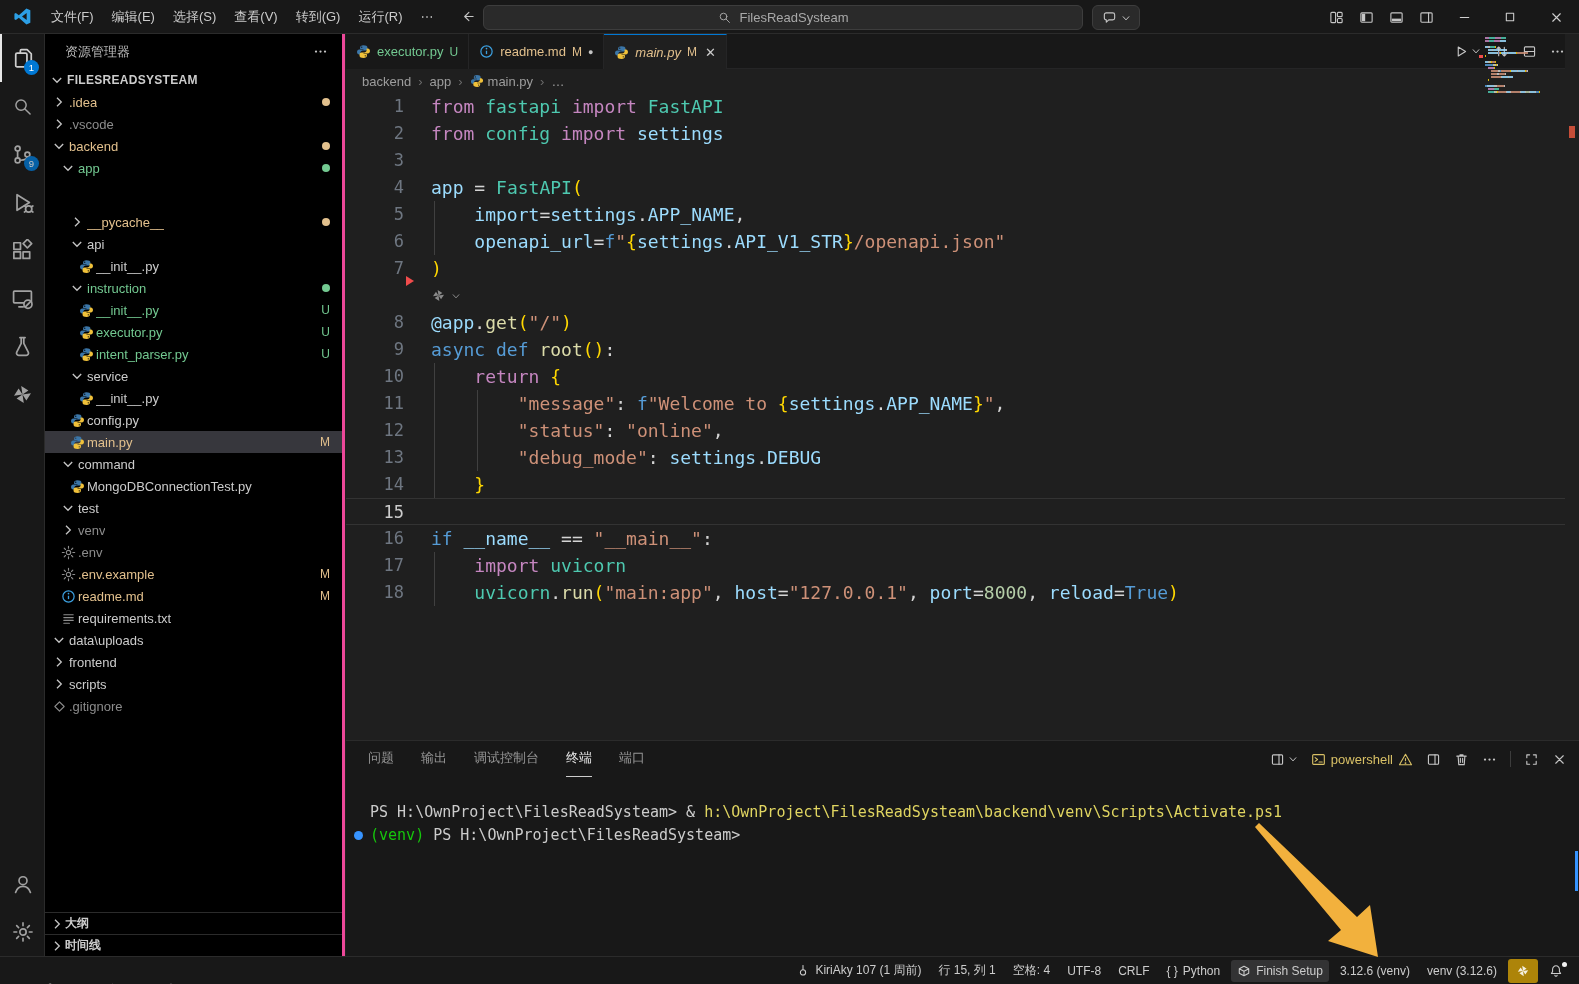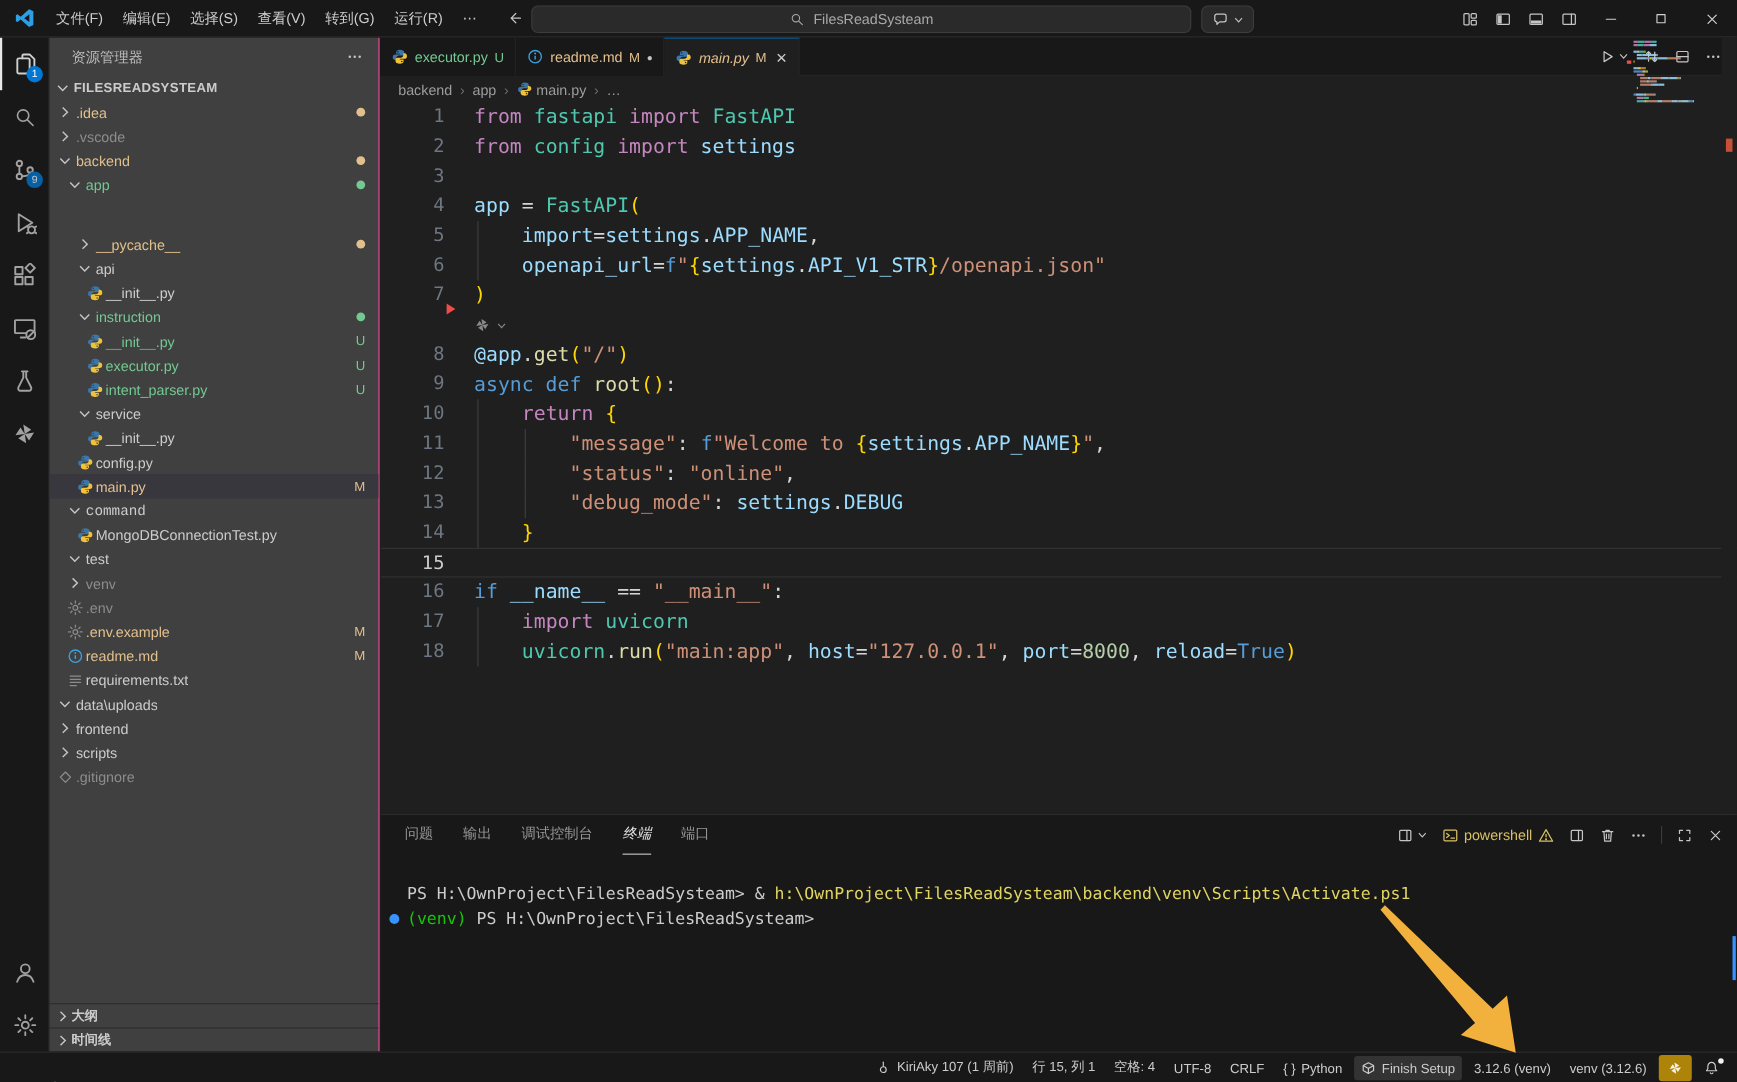--- a/index.html
+++ b/index.html
@@ -33,21 +33,21 @@
     background:#181818; border-right:1px solid #2b2b2b; display:flex; flex-direction:column; }
   .ab-item { width:45px; height:48px; display:flex; align-items:center; justify-content:center;
     position:relative; opacity:.75; }
   .ab-item.active { opacity:1; border-left:2px solid #e7e7e7; }
   .ab-badge { position:absolute; right:6px; bottom:7px; min-width:15px; height:15px; padding:0 3px;
     background:#0078d4; color:#fff; border-radius:9px; font-size:9.5px; line-height:15px; text-align:center; }
   .ab-bottom { margin-top:auto; }
 
   
   .sidebar { position:absolute; left:45px; top:34px; width:300px; bottom:28px;
-    background:#404040; border-right:1px solid #ec4899; }
+    background:#000000; border-right:3px solid #ec4899; }
   .sb-header { height:35px; display:flex; align-items:center; padding:0 14px 0 20px; color:#bbbbbb; }
   .sb-header .spacer { flex:1; }
   .tree-row { height:22px; display:flex; align-items:center; font-size:13px; color:#cccccc;
     padding-right:12px; position:relative; white-space:nowrap; }
   .tree-row.selected { background:#37373d; }
   .tree-root-row { font-weight:bold; font-size:12px; letter-spacing:.3px; }
   .tw { width:16px; height:16px; flex:0 0 16px; display:flex; align-items:center; justify-content:center; }
   .tree-label { margin-left:2px; overflow:hidden; text-overflow:ellipsis; }
   .tree-right { margin-left:auto; font-size:12px; padding-left:6px; }
   .gdot { width:8px; height:8px; border-radius:50%; display:inline-block; }
@@ -87,21 +87,21 @@
   .mm-dot { position:absolute; left:-6px; top:0; width:4px; height:3px; background:#f14c4c; }
   .overview { position:absolute; right:0; top:0; bottom:0; width:14px; background:#1f1f1f; }
   .ov-red { position:absolute; right:4px; top:92px; width:6px; height:12px; background:#c74e39; }
 
   
   .panel { position:absolute; left:0; right:0; bottom:0; height:216px; background:#181818;
     border-top:1px solid #2b2b2b; }
   .panel-tabs { height:36px; display:flex; align-items:center; gap:27px; padding-left:22px;
     color:#969696; font-size:13px; }
   .panel-tab { height:36px; line-height:34px; }
-  .panel-tab.active { color:#e7e7e7; border-bottom:1px solid #cccccc;font-style:italic; }
+  .panel-tab.active { color:#e7e7e7; border-bottom:1px solid #cccccc; }
   .panel-toolbar { position:absolute; right:12px; top:0; height:36px; display:flex; align-items:center; gap:13px; }
   .pt-sep { width:1px; height:16px; background:#3c3c3c; }
   .ps-label { color:#d8c066; font-size:13px; display:flex; align-items:center; gap:5px; }
   .term { position:absolute; left:24px; right:20px; top:36px; bottom:0; padding-top:24px;
     font-family:"DejaVu Sans Mono", monospace; font-size:15px; line-height:23px; color:#cccccc; }
   .term-line { position:relative; white-space:pre; }
   .term-dot { position:absolute; left:-16px; top:7px; width:9px; height:9px; border-radius:50%; }
   .panel-scroll { position:absolute; right:1px; top:110px; width:3px; height:40px; background:#3794ff; }
 
   
@@ -435,21 +435,21 @@
       <div class="tree-row selected" style="padding-left: 24px;">
         <span class="tw">
           <svg width="15" height="15" viewBox="0 0 16 16">
             <path fill="#3b76a8" d="M7.9 1.2c-2.3 0-3.5 1-3.5 2.4v1.7H8v.6H3.4C2 5.9 1.1 7 1.1 8.5c0 1.6.9 2.7 2.3 2.7h1.3V9.4C4.7 8 5.9 7 7.2 7h3.1c1.1 0 1.9-.9 1.9-2V3.6c0-1.5-1.6-2.4-4.3-2.4zM6.1 2.6a.74.74 0 1 1 0 1.5.74.74 0 0 1 0-1.5z"></path>
             <path fill="#f0c13a" d="M8.1 14.8c2.3 0 3.5-1 3.5-2.4v-1.7H8v-.6h4.6c1.4 0 2.3-1.1 2.3-2.6 0-1.6-.9-2.7-2.3-2.7h-1.3v1.8c0 1.4-1.2 2.4-2.5 2.4H5.7c-1.1 0-1.9.9-1.9 2v1.4c0 1.5 1.6 2.4 4.3 2.4zm1.8-1.4a.74.74 0 1 1 0-1.5.74.74 0 0 1 0 1.5z"></path>
           </svg>
         </span>
         <span class="tree-label" style="color:#e2c08d">main.py</span>
         <span class="tree-right" style="color:#e2c08d">M</span>
       </div>
-      <div class="tree-row" style="padding-left: 15px; font-family: Liberation Mono, monospace;">
+      <div class="tree-row" style="padding-left: 15px;">
         <span class="tw">
           <svg width="16" height="16" viewBox="0 0 16 16" fill="none" stroke="#c5c5c5" stroke-width="1.3">
             <path d="M3.8 6L8 10.3 12.2 6"></path>
           </svg>
         </span>
         <span class="tree-label" style="color:#cccccc">command</span>
       </div>
       <div class="tree-row" style="padding-left: 24px;">
         <span class="tw">
           <svg width="15" height="15" viewBox="0 0 16 16">

